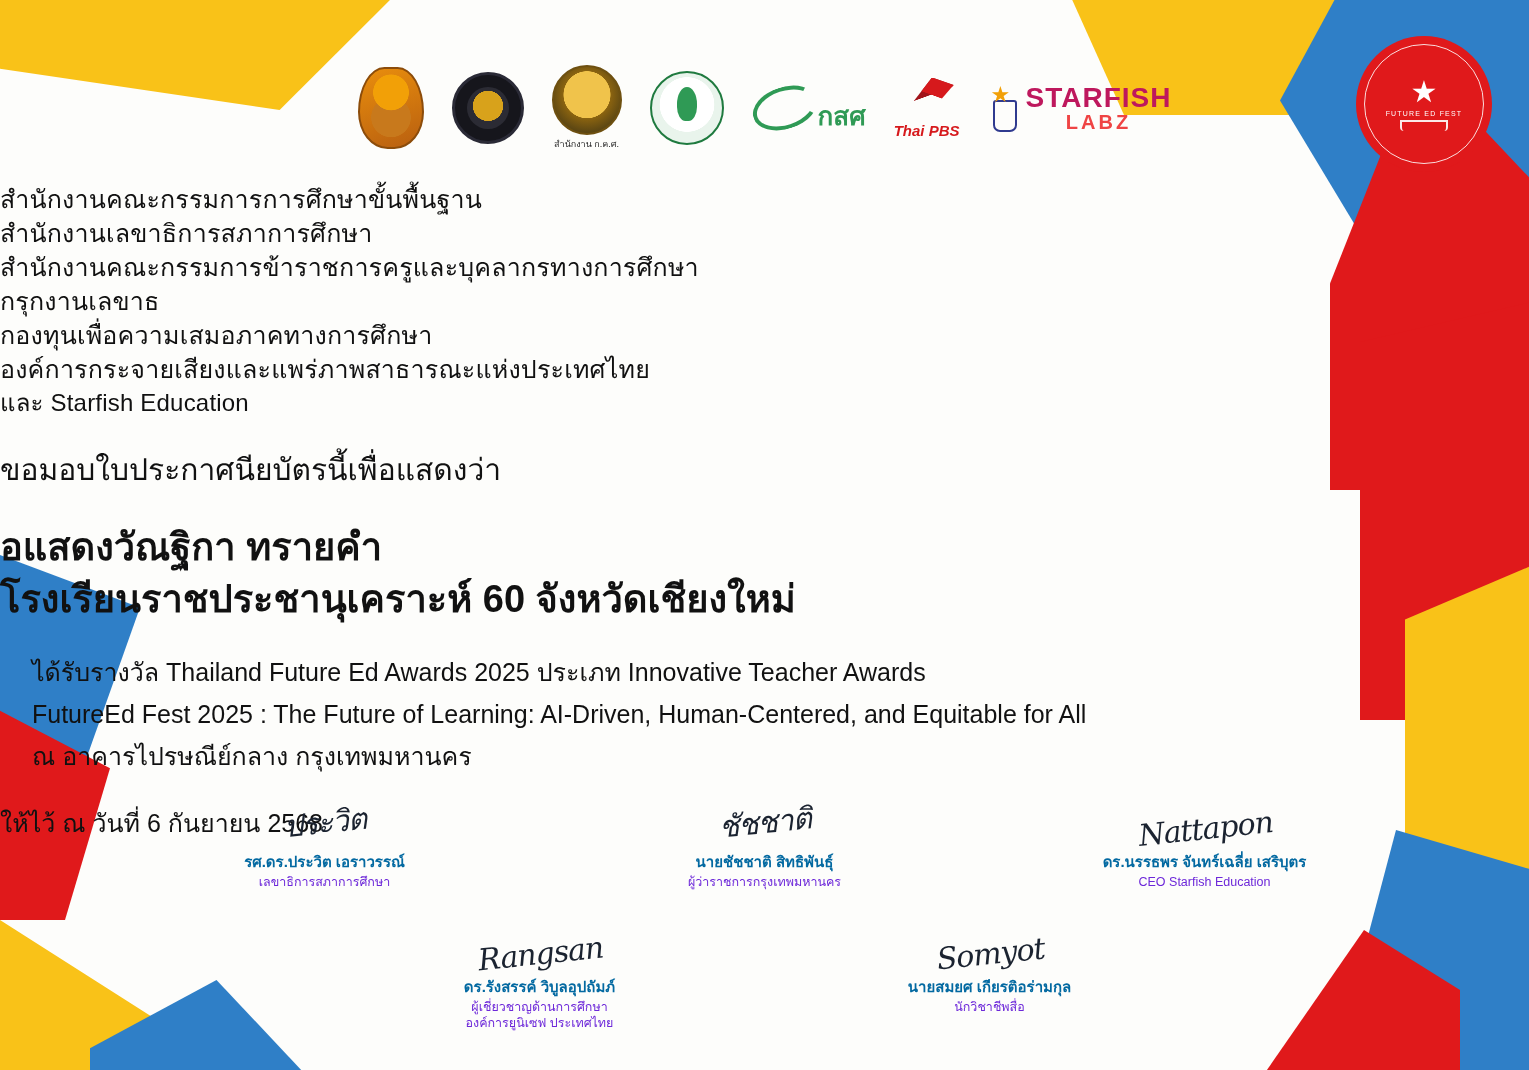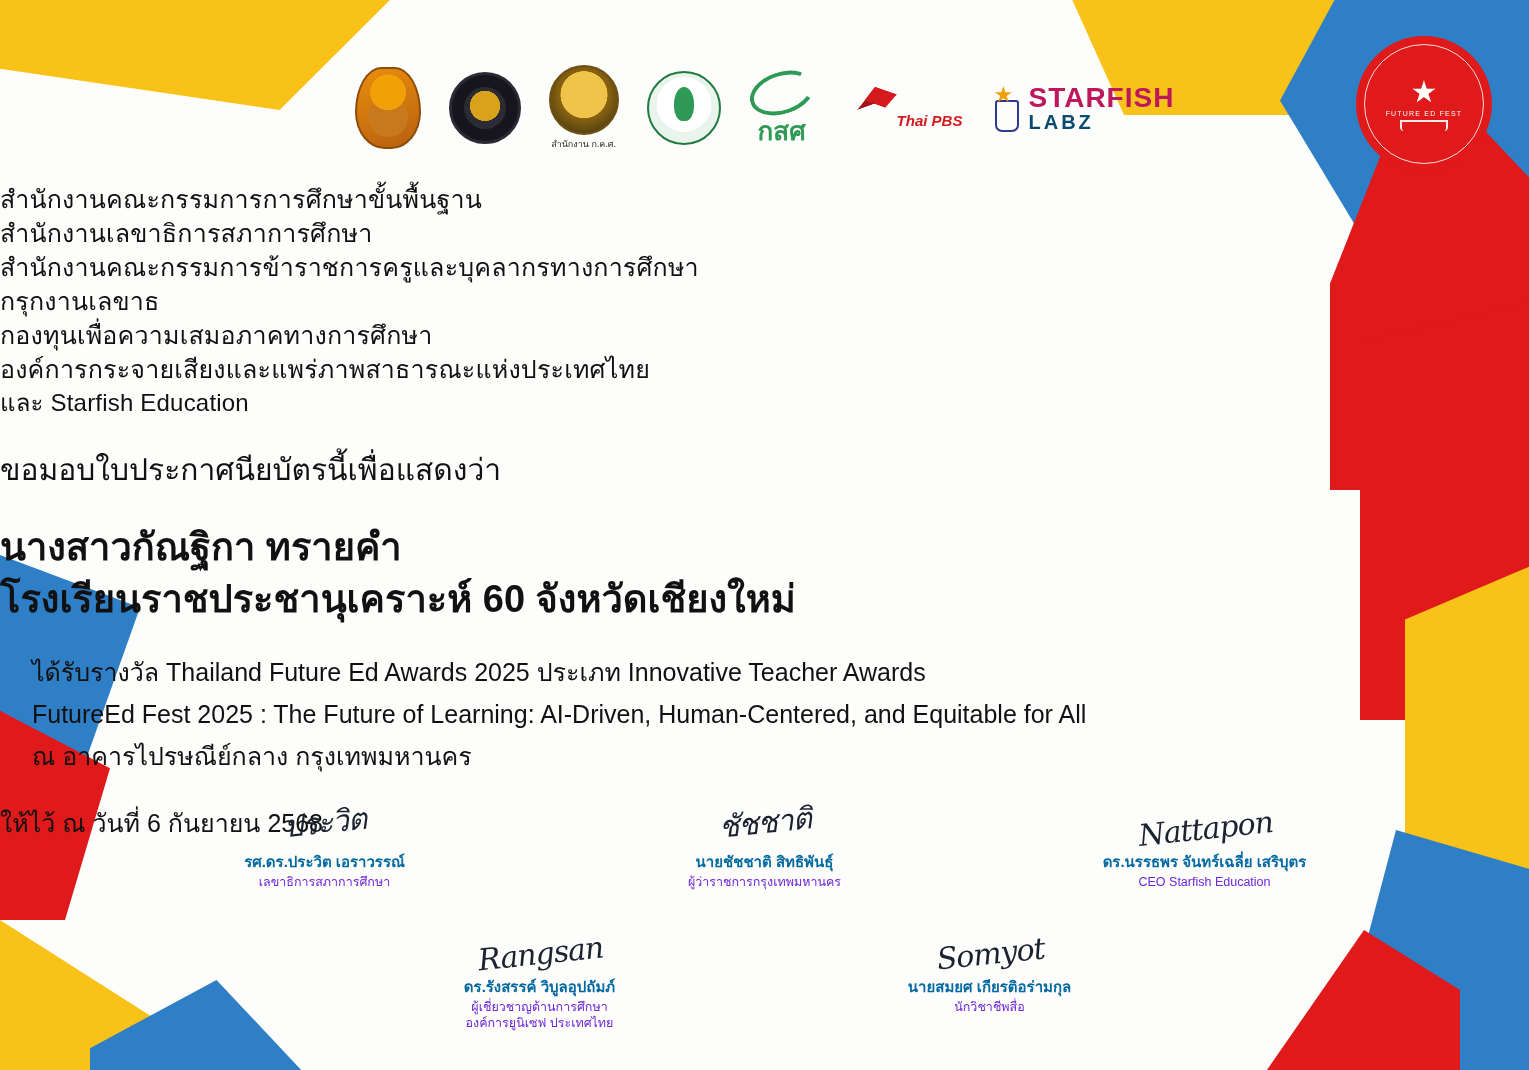--- a/index.html
+++ b/index.html
@@ -209,41 +209,41 @@
     content: "";
     position: absolute;
     left: 50%; top: 20%;
     transform: translateX(-50%);
     width: 20px; height: 34px;
     border-radius: 50% 50% 42% 42%;
     background: #2f9a55;
   }
   .kasos {
     display: flex;
-    flex-direction: column;
-    align-items: center;
+    flex-direction: row;
+    align-items: flex-end;
   }
   .kasos-mark {
     width: 58px; height: 34px;
     border-radius: 50%;
     border: 4px solid #2f9a55;
     border-right-color: transparent;
     transform: rotate(-18deg);
   }
   .kasos-word {
     font-size: 26px;
     font-weight: bold;
     color: #2f9a55;
     line-height: 1;
     margin-top: 4px;
   }
   .thaipbs {
     display: flex;
-    flex-direction: row;
-    align-items: flex-end;
+    flex-direction: column;
+    align-items: center;
   }
   .thaipbs-mark {
     width: 54px; height: 42px;
     background: linear-gradient(200deg, #d6191c 40%, rgba(214,25,28,0) 41%),
                 linear-gradient(160deg, #a1141a 45%, rgba(161,20,26,0) 46%);
     clip-path: polygon(0 100%, 60% 0, 100% 18%, 45% 100%);
   }
   .thaipbs-word {
     font-size: 15px;
     font-weight: bold;
@@ -281,21 +281,22 @@
   .starfish-w1 {
     font-size: 28px;
     font-weight: bold;
     letter-spacing: 1px;
     color: #be185d;
   }
   .starfish-w2 {
     font-size: 20px;
     font-weight: bold;
     letter-spacing: 3px;
-    color: #0c4a6e;
+    color: #ef4444;
+    text-align: center;
   }
 
   
   .body-text {
     position: absolute;
     top: 182px;
     left: 0;
     width: 1529px;
     text-align: left;
     color: #111;
@@ -435,21 +436,21 @@
     <div class="org-line">สำนักงานเลขาธิการสภาการศึกษา</div>
     <div class="org-line">สำนักงานคณะกรรมการข้าราชการครูและบุคลากรทางการศึกษา</div>
     <div class="org-line">กรุกงานเลขาธ</div>
     <div class="org-line">กองทุนเพื่อความเสมอภาคทางการศึกษา</div>
     <div class="org-line">องค์การกระจายเสียงและแพร่ภาพสาธารณะแห่งประเทศไทย</div>
     <div class="org-line small">และ Starfish Education</div>
 
     <div class="confer">ขอมอบใบประกาศนียบัตรนี้เพื่อแสดงว่า</div>
 
     <div class="recipient">
-      <div>นางสาวกัณฐิกา ทรายคำ</div>
+      <div>อแสดงวัณฐิกา ทรายคำ</div>
       <div>โรงเรียนราชประชานุเคราะห์ 60 จังหวัดเชียงใหม่</div>
     </div>
 
     <div class="award-lines">
       <div>ได้รับรางวัล Thailand Future Ed Awards 2025 ประเภท Innovative Teacher Awards</div>
       <div>FutureEd Fest 2025 : The Future of Learning: AI-Driven, Human-Centered, and Equitable for All</div>
       <div>ณ อาคารไปรษณีย์กลาง กรุงเทพมหานคร</div>
     </div>
 
     <div class="issued">ให้ไว้ ณ วันที่ 6 กันยายน 2568</div>

